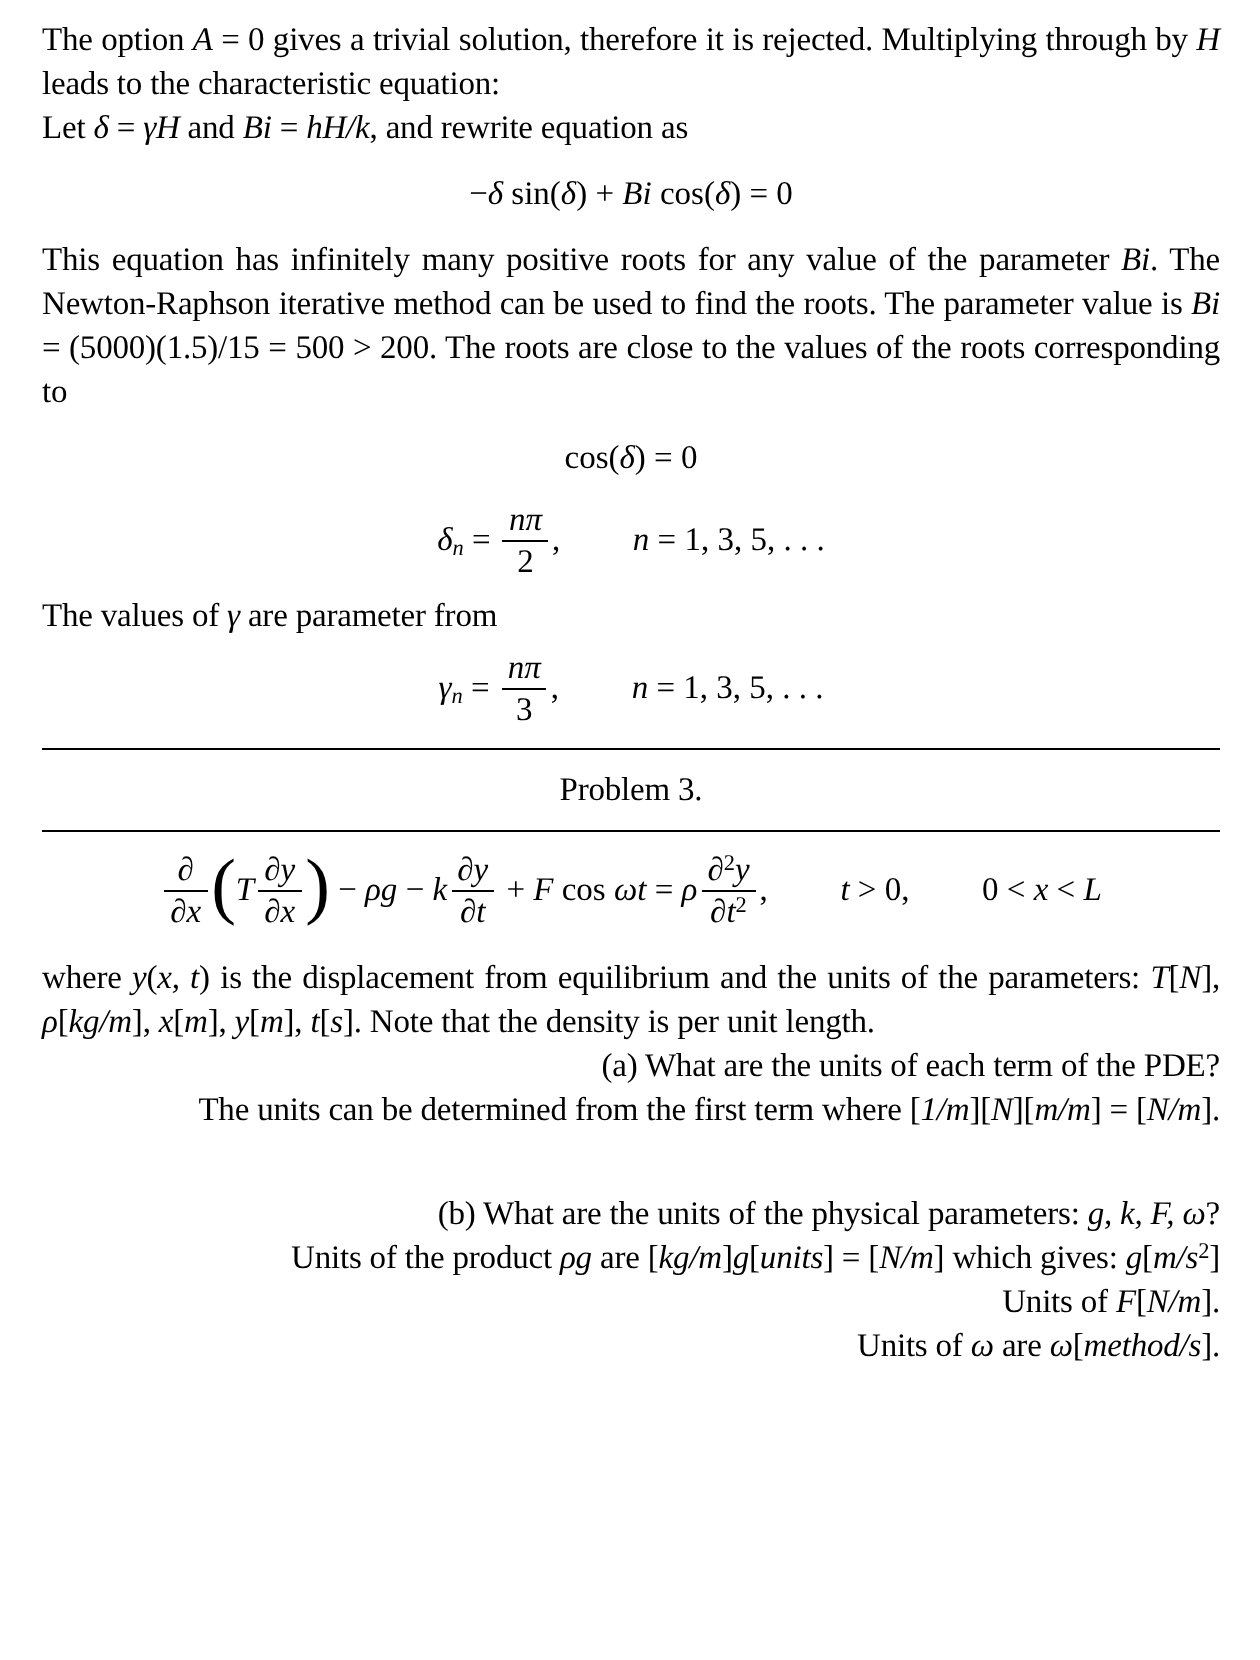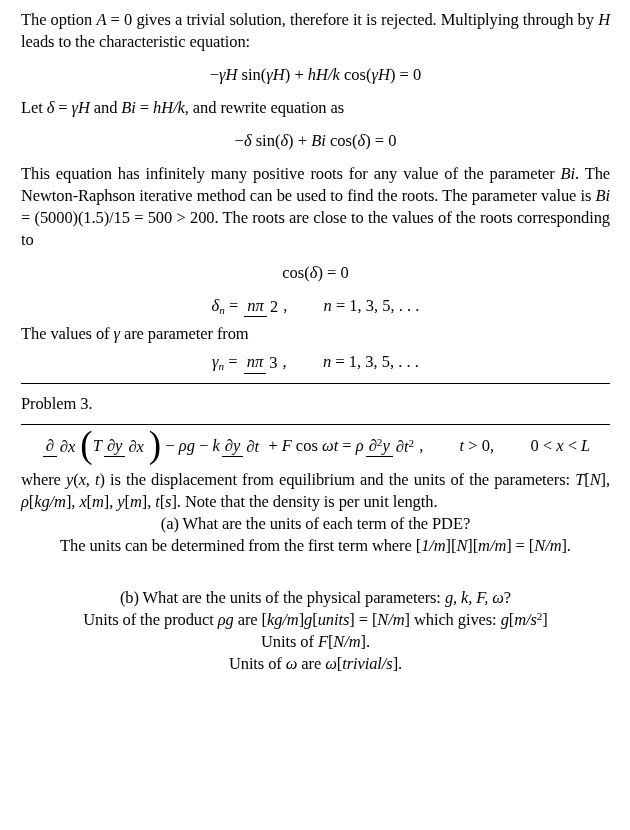--- a/index.html
+++ b/index.html
@@ -9,45 +9,44 @@
     box-sizing: border-box;
     padding: 9px 20px 0 21px;
     background: #ffffff;
     color: #000000;
     font-family: "Liberation Serif", "DejaVu Serif", serif;
     font-size: 16.5px;
     line-height: 22px;
     overflow: hidden;
   }
   .para { margin: 0; text-align: justify; letter-spacing: -0.1px; }
-  .line { text-align: center; }
+  .line { text-align: right; }
   .eq { margin: 11px 0; text-align: center; white-space: nowrap; }
   .eq.frac-eq { margin: 6px 0; }
   .eq.pde { margin: 10px 0 12px; }
   .i { font-style: italic; }
   .sup { font-size: 68%; vertical-align: 0.45em; line-height: 0; }
   .subi { font-style: italic; font-size: 68%; vertical-align: -0.25em; line-height: 0; }
   .frac {
-    display: inline-flex; 
+    display: inline-flex; flex-direction: column; 
     vertical-align: middle; margin: 0 2px; text-align: center;
   }
   .frac .num { display: block; padding: 0 3px 1px; border-bottom: 1px solid #000; line-height: 1.12; }
   .frac .den { display: block; padding: 1px 3px 0; line-height: 1.12; }
   .big { font-size: 225%; line-height: 0; vertical-align: middle; position: relative; top: -2px; }
   .gap { display: inline-block; }
   .rule { border: 0; border-top: 1px solid #000; margin: 9px 0; width: 100%; }
-  .heading { margin: 3px 0; text-align: left; }
+  .heading { margin: 3px 0; text-align: center; }
   .qb { margin-top: 30px; }
 </style>
 </head>
 <body>
 
 <div class="page">
   <p class="para"><span>The option </span><span class="i">A</span><span> = 0 gives a trivial solution, therefore it is rejected. Multiplying through by </span><span class="i">H</span><span> leads to the characteristic equation:</span></p>
-  <div class="eq"><span>−</span><span class="i">γH</span><span> sin(</span><span class="i">γH</span><span>) + </span><span class="i">hH/k</span><span> cos(</span><span class="i">γH</span><span>) = 0</span></div>
   <p class="para"><span>Let </span><span class="i">δ</span><span> = </span><span class="i">γH</span><span> and </span><span class="i">Bi</span><span> = </span><span class="i">hH/k</span><span>, and rewrite equation as</span></p>
   <div class="eq"><span>−</span><span class="i">δ</span><span> sin(</span><span class="i">δ</span><span>) + </span><span class="i">Bi</span><span> cos(</span><span class="i">δ</span><span>) = 0</span></div>
   <p class="para"><span>This equation has infinitely many positive roots for any value of the parameter </span><span class="i">Bi</span><span>. The Newton-Raphson iterative method can be used to find the roots. The parameter value is </span><span class="i">Bi</span><span> = (5000)(1.5)/15 = 500 &gt; 200. The roots are close to the values of the roots corresponding to</span></p>
   <div class="eq"><span>cos(</span><span class="i">δ</span><span>) = 0</span></div>
   <div class="eq frac-eq"><span class="i">δ</span><span class="subi">n</span><span> = </span><span class="frac">
         <span class="num"><span class="i">nπ</span></span>
         <span class="den"><span>2</span></span>
       </span><span>,</span><span class="gap" style="width: 2.2em;"></span><span class="i">n</span><span> = 1, 3, 5, . . .</span></div>
   <p class="para"><span>The values of </span><span class="i">γ</span><span> are parameter from</span></p>
   <div class="eq frac-eq"><span class="i">γ</span><span class="subi">n</span><span> = </span><span class="frac">
@@ -69,14 +68,14 @@
       </span><span> + </span><span class="i">F</span><span> cos </span><span class="i">ωt</span><span> = </span><span class="i">ρ</span><span class="frac">
         <span class="num"><span class="i">∂</span><span class="sup">2</span><span class="i">y</span></span>
         <span class="den"><span class="i">∂t</span><span class="sup">2</span></span>
       </span><span>,</span><span class="gap" style="width: 2.2em;"></span><span class="i">t</span><span> &gt; 0,</span><span class="gap" style="width: 2.2em;"></span><span>0 &lt; </span><span class="i">x</span><span> &lt; </span><span class="i">L</span></div>
   <p class="para"><span>where </span><span class="i">y</span><span>(</span><span class="i">x, t</span><span>) is the displacement from equilibrium and the units of the parameters: </span><span class="i">T</span><span>[</span><span class="i">N</span><span>], </span><span class="i">ρ</span><span>[</span><span class="i">kg/m</span><span>], </span><span class="i">x</span><span>[</span><span class="i">m</span><span>], </span><span class="i">y</span><span>[</span><span class="i">m</span><span>], </span><span class="i">t</span><span>[</span><span class="i">s</span><span>]. Note that the density is per unit length.</span></p>
   <p class="para line"><span>(a) What are the units of each term of the PDE?</span></p>
   <p class="para line"><span>The units can be determined from the first term where [</span><span class="i">1/m</span><span>][</span><span class="i">N</span><span>][</span><span class="i">m/m</span><span>] = [</span><span class="i">N/m</span><span>].</span></p>
   <p class="para line qb"><span>(b) What are the units of the physical parameters: </span><span class="i">g, k, F, ω</span><span>?</span></p>
   <p class="para line"><span>Units of the product </span><span class="i">ρg</span><span> are [</span><span class="i">kg/m</span><span>]</span><span class="i">g</span><span>[</span><span class="i">units</span><span>] = [</span><span class="i">N/m</span><span>] which gives: </span><span class="i">g</span><span>[</span><span class="i">m/s</span><span class="sup">2</span><span>]</span></p>
   <p class="para line"><span>Units of </span><span class="i">F</span><span>[</span><span class="i">N/m</span><span>].</span></p>
-  <p class="para line"><span>Units of </span><span class="i">ω</span><span> are </span><span class="i">ω</span><span>[</span><span class="i">trivial/s</span><span>].</span></p>
+  <p class="para line"><span>Units of </span><span class="i">ω</span><span> are </span><span class="i">ω</span><span>[</span><span class="i">method/s</span><span>].</span></p>
 </div>
 
 </body></html>

